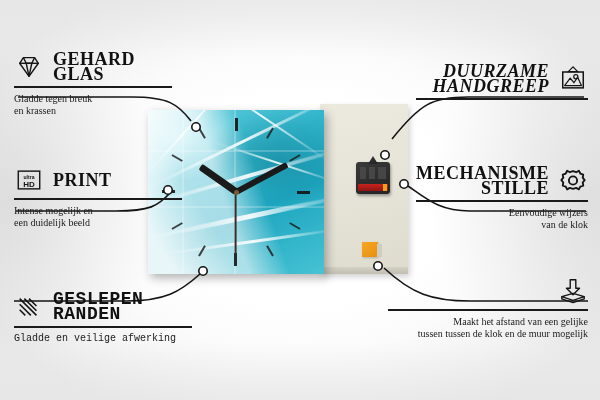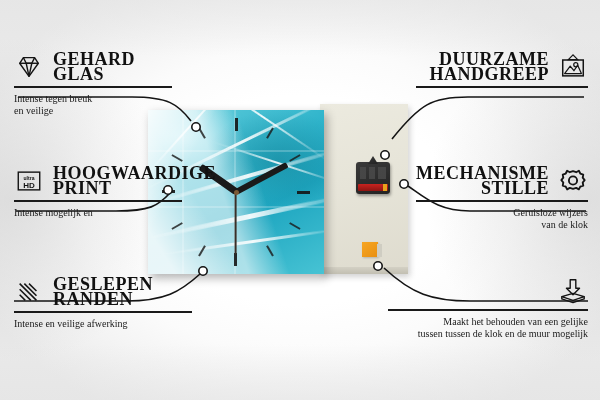--- a/index.html
+++ b/index.html
@@ -308,70 +308,70 @@
           </g>
         </svg>
       </span>
       <span class="title">
         <span style="display:block">GEHARD</span>
         <span style="display:block">GLAS</span>
       </span>
     </div>
     <div class="rule"></div>
     <div class="desc">
-      <span style="display:block">Intense tegen breuk</span>
-      <span style="display:block">en veilige</span>
+      <span style="display:block">Gladde tegen breuk</span>
+      <span style="display:block">en krassen</span>
     </div>
   </div>
 
   <div class="feature left" style="left:14px; top:166px; width:168px;">
     <div class="hrow">
       <span class="ico">
         <svg viewBox="0 0 32 30">
           <rect x="4.5" y="5.5" width="23" height="19" fill="none" stroke="#141414" stroke-width="1.5"></rect>
           <text x="16" y="14" font-family="Liberation Sans, sans-serif" font-size="5.4" font-weight="bold" text-anchor="middle" fill="#141414">ultra</text>
           <text x="16" y="22" font-family="Liberation Sans, sans-serif" font-size="8.6" font-weight="bold" text-anchor="middle" fill="#141414">HD</text>
         </svg>
       </span>
       <span class="title">
-        <span style="display:block">HOOGWAARDIGE</span>
         <span style="display:block">PRINT</span>
       </span>
     </div>
     <div class="rule"></div>
     <div class="desc">
       <span style="display:block">Intense mogelijk en</span>
-    </div>
-  </div>
-
-  <div class="feature left" style="left:14px; top:277px; width:178px;">
+      <span style="display:block">een duidelijk beeld</span>
+    </div>
+  </div>
+
+  <div class="feature left" style="left:14px; top:292px; width:178px;font-family:Liberation Mono, monospace;">
     <div class="hrow">
       <span class="ico">
         <svg viewBox="0 0 32 30">
           <g stroke="#141414" stroke-width="1.6" stroke-linecap="butt">
             <path d="M6,6 L24,24"></path>
             <path d="M6,12 L18,24"></path>
             <path d="M6,18 L12,24"></path>
             <path d="M11,6 L24,19"></path>
             <path d="M16,6 L24,14"></path>
           </g>
         </svg>
       </span>
       <span class="title">
         <span style="display:block">GESLEPEN</span>
         <span style="display:block">RANDEN</span>
       </span>
     </div>
     <div class="rule"></div>
     <div class="desc">
-      <span style="display:block">Intense en veilige afwerking</span>
-    </div>
-  </div>
-
-  <div class="feature right" style="right:12px; top:52px; width:172px;">
+      <span style="display:block">Gladde en veilige afwerking</span>
+    </div>
+  </div>
+
+  <div class="feature right" style="right:12px; top:64px; width:172px;font-style:italic;">
     <div class="hrow">
       <span class="title">
         <span style="display:block">DUURZAME</span>
         <span style="display:block">HANDGREEP</span>
       </span>
       <span class="ico">
         <svg viewBox="0 0 32 30">
           <path d="M16,2 L11,7 H21 Z" fill="none" stroke="#141414" stroke-width="1.3"></path>
           <rect x="5" y="7.5" width="22" height="17" fill="none" stroke="#141414" stroke-width="1.6"></rect>
           <path d="M7,22 L13,14 L17,19 L21,13 L25,22 Z" fill="none" stroke="#141414" stroke-width="1.3" stroke-linejoin="round"></path>
@@ -392,37 +392,37 @@
         <svg viewBox="0 0 32 30">
           <g fill="none" stroke="#141414" stroke-width="2" stroke-linejoin="round">
             <path d="M16,4.5 l3.4,1.1 2.9,-1.6 1.5,3 3.2,1.1 -0.6,3.3 2.1,2.6 -2.1,2.6 0.6,3.3 -3.2,1.1 -1.5,3 -2.9,-1.6 -3.4,1.1 -3.4,-1.1 -2.9,1.6 -1.5,-3 -3.2,-1.1 0.6,-3.3 -2.1,-2.6 2.1,-2.6 -0.6,-3.3 3.2,-1.1 1.5,-3 2.9,1.6 Z"></path>
             <circle cx="16" cy="14.5" r="4.4"></circle>
           </g>
         </svg>
       </span>
     </div>
     <div class="rule"></div>
     <div class="desc">
-      <span style="display:block">Geruisloze wijzers</span>
+      <span style="display:block">Eenvoudige wijzers</span>
       <span style="display:block">van de klok</span>
     </div>
   </div>
 
   <div class="feature right" style="right:12px; top:277px; width:200px;">
     <div class="hrow">
       <span class="ico">
         <svg viewBox="0 0 32 30">
           <g fill="none" stroke="#141414" stroke-width="1.5" stroke-linejoin="round">
             <path d="M13,3 H19 V12 H23 L16,19 L9,12 H13 Z"></path>
             <path d="M16,17.5 L28,21 L16,25 L4,21 Z"></path>
             <path d="M4,21 V23.5 L16,27.5 L28,23.5 V21"></path>
           </g>
         </svg>
       </span>
     </div>
     <div class="rule"></div>
     <div class="desc">
-      <span style="display:block">Maakt het behouden van een gelijke</span>
+      <span style="display:block">Maakt het afstand van een gelijke</span>
       <span style="display:block">tussen tussen de klok en de muur mogelijk</span>
     </div>
   </div>
 
 </div>
 
 </body></html>

